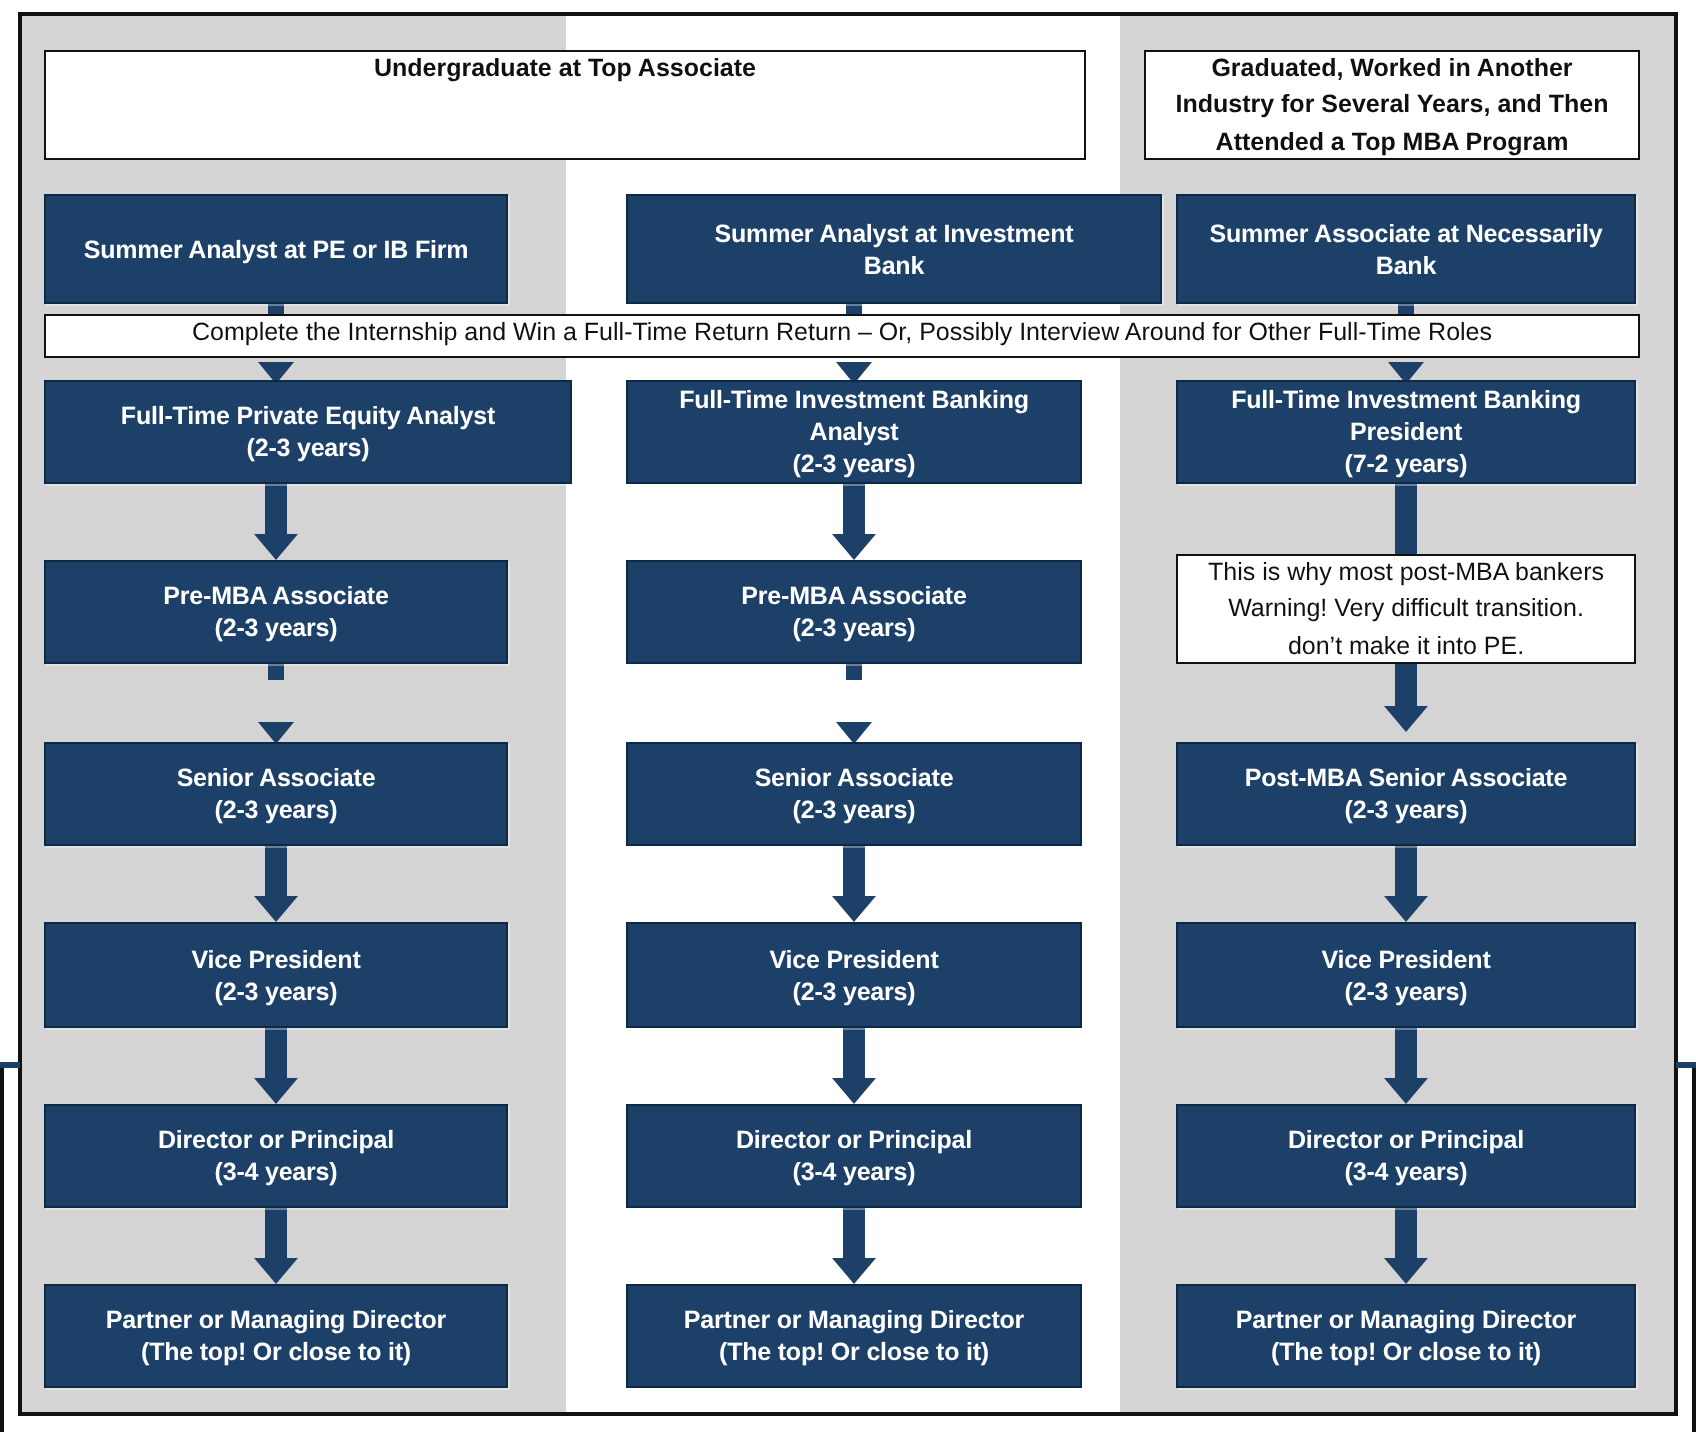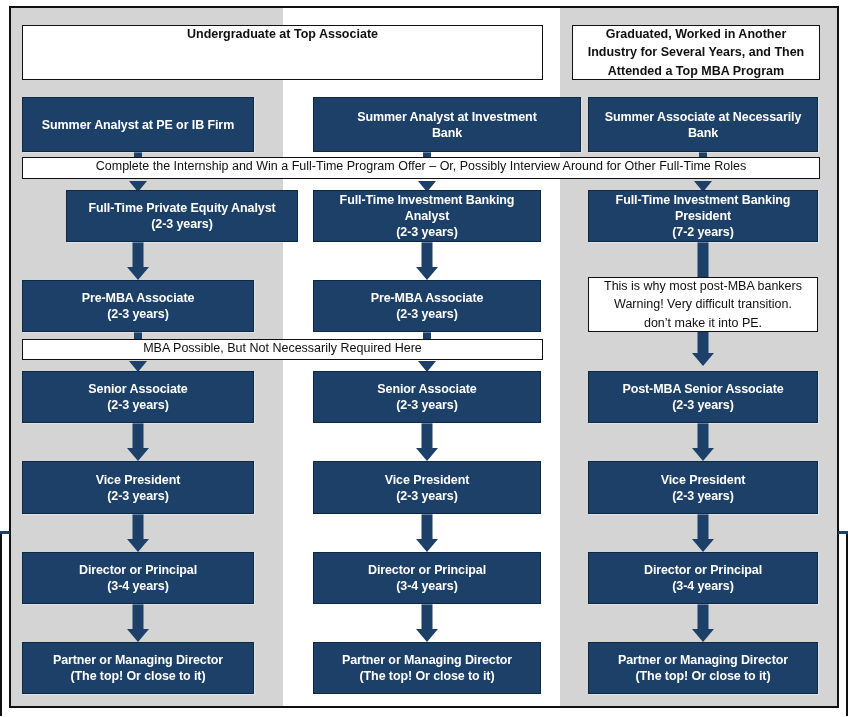--- a/index.html
+++ b/index.html
@@ -164,34 +164,34 @@
     <div class="shaft" style="height:8px;"></div>
   </div>
   <div class="arrow thin" style="left:417px;top:152px;width:20px;height:8px;">
     <div class="shaft" style="height:8px;"></div>
   </div>
   <div class="arrow thin" style="left:693px;top:152px;width:20px;height:8px;">
     <div class="shaft" style="height:8px;"></div>
   </div>
 
   <div class="note" style="left:22px;top:157px;width:798px;height:22px;">
-    <span>Complete the Internship and Win a Full-Time Program Offer – Or, Possibly Interview Around for Other Full-Time Roles</span>
+    <span>Complete the Internship and Win a Full-Time Return Return – Or, Possibly Interview Around for Other Full-Time Roles</span>
   </div>
 
   <div class="arrow thin" style="left:129px;top:179px;width:18px;height:13px;">
     <div class="head"></div>
   </div>
   <div class="arrow thin" style="left:418px;top:179px;width:18px;height:13px;">
     <div class="head"></div>
   </div>
   <div class="arrow thin" style="left:694px;top:179px;width:18px;height:13px;">
     <div class="head"></div>
   </div>
 
-  <div class="box" style="left:22px;top:190px;width:232px;height:52px;margin-left:44px;">
+  <div class="box" style="left:22px;top:190px;width:264px;height:52px;">
     <span>Full-Time Private Equity Analyst</span>
     <span class="sub">(2-3 years)</span>
   </div>
 
   <div class="box" style="left:313px;top:190px;width:228px;height:52px;">
     <span>Full-Time Investment Banking</span>
     <span>Analyst</span>
     <span class="sub">(2-3 years)</span>
   </div>
 
@@ -231,23 +231,20 @@
     <span>don’t make it into PE.</span>
   </div>
 
   <div class="arrow thin" style="left:129px;top:332px;width:18px;height:8px;">
     <div class="shaft" style="height:8px;"></div>
   </div>
   <div class="arrow thin" style="left:418px;top:332px;width:18px;height:8px;">
     <div class="shaft" style="height:8px;"></div>
   </div>
 
-  <div class="note" style="left:22px;top:339px;width:521px;height:21px;">
-    <span>MBA Possible, But Not Necessarily Required Here</span>
-  </div>
 
   <div class="arrow thin" style="left:129px;top:360px;width:18px;height:12px;">
     <div class="head"></div>
   </div>
   <div class="arrow thin" style="left:418px;top:360px;width:18px;height:12px;">
     <div class="head"></div>
   </div>
 
   <div class="box" style="left:22px;top:371px;width:232px;height:52px;">
     <span>Senior Associate</span>

